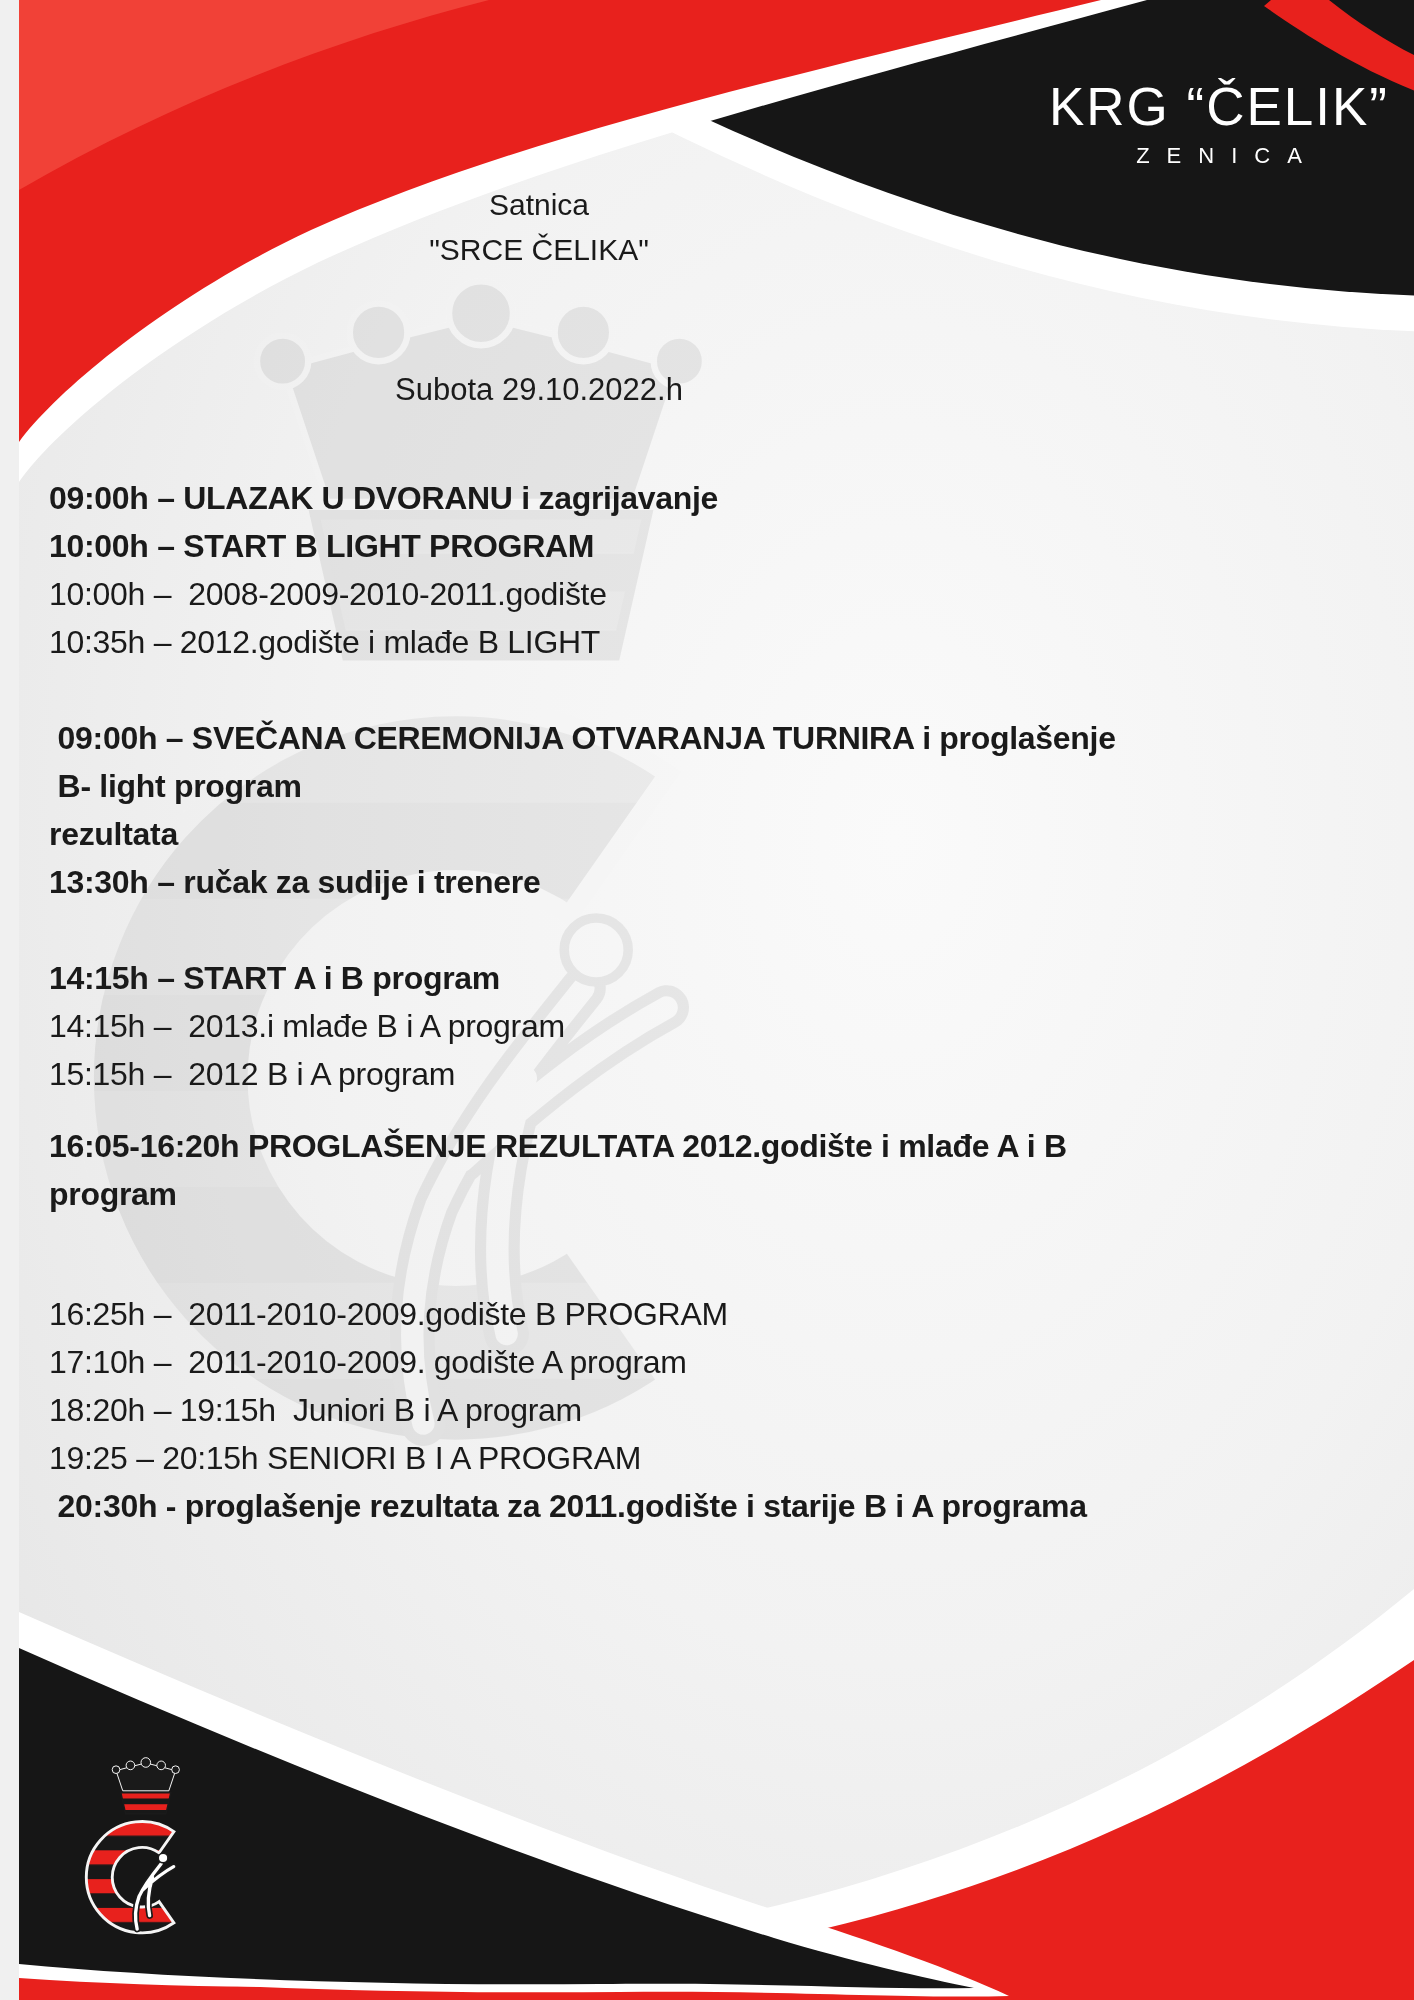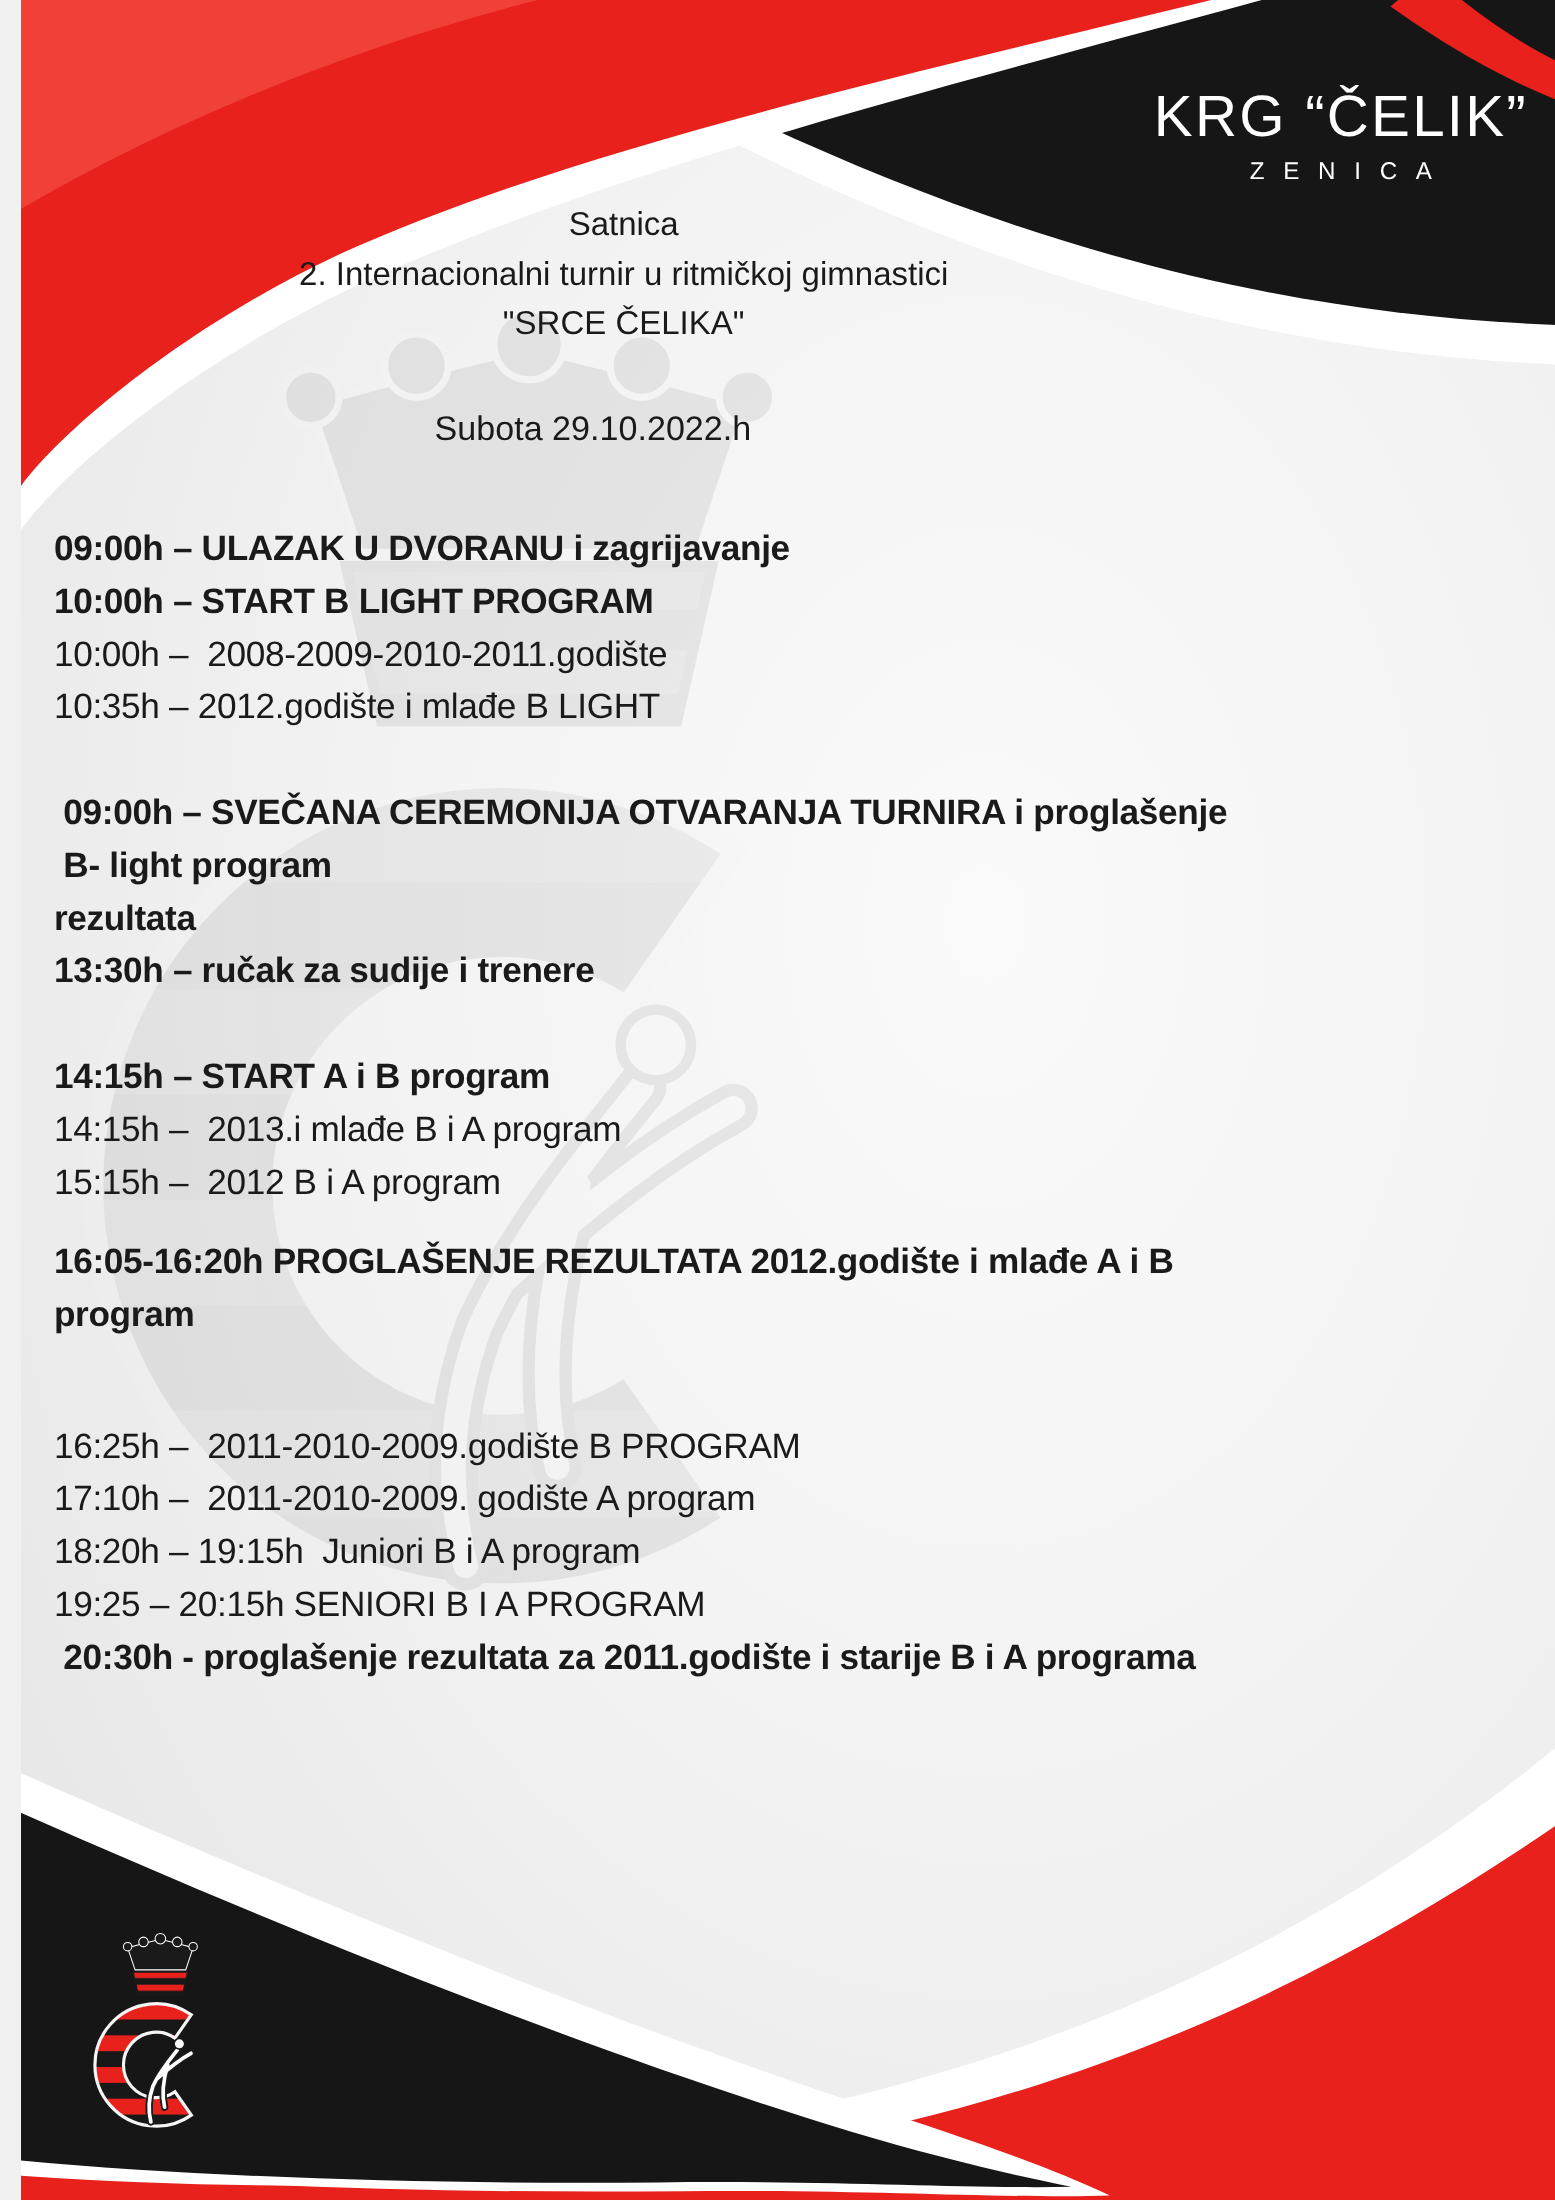--- a/index.html
+++ b/index.html
@@ -9,21 +9,21 @@
   html,body{margin:0;padding:0;}
   body{width:1414px;height:2000px;overflow:hidden;
        font-family:"Liberation Sans","DejaVu Sans",sans-serif;background:var(--bg);}
   .poster{position:relative;width:1414px;height:2000px;overflow:hidden;margin-left:19px;}
   svg.bg{position:absolute;left:0;top:0;width:1414px;height:2000px;display:block;}
 
   .brand{position:absolute;left:980px;top:76px;width:440px;text-align:center;color:var(--white);}
   .brand-name{font-size:53px;font-weight:400;letter-spacing:2px;white-space:nowrap;}
   .brand-city{margin-top:6px;font-size:22px;letter-spacing:17px;text-indent:17px;white-space:nowrap;}
 
-  .titles{position:absolute;left:0;top:182px;width:1040px;text-align:center;color:var(--text);padding-left:28px;}
+  .titles{position:absolute;left:0;top:182px;width:1040px;text-align:center;color:var(--text);}
   .title-line{font-size:30px;line-height:45px;white-space:pre;}
 
   .date-heading{position:absolute;left:0;top:372px;width:1040px;text-align:center;
                 font-size:31px;font-weight:400;color:var(--text);white-space:pre;}
 
   .schedule{position:absolute;left:30px;top:474px;width:1380px;color:var(--text);}
   .sched-line{font-size:32px;line-height:48px;min-height:48px;white-space:pre;letter-spacing:-0.3px;}
   .sched-line.bold{font-weight:700;}
   .schedule > :nth-child(14){margin-top:24px;}
   .schedule > :nth-child(16),.schedule > :nth-child(17){min-height:36px;line-height:36px;}
@@ -86,21 +86,20 @@
     <use href="#club-logo" transform="translate(50,1762) scale(0.96)"></use>
   </svg>
 
   <div class="brand">
     <div class="brand-name">KRG “ČELIK”</div>
     <div class="brand-city">ZENICA</div>
   </div>
 
   <div class="titles">
     <div class="title-line">Satnica</div>
-    <div class="title-line">2. Internacionalni turnir u ritmičkoj gimnastici</div>
     <div class="title-line">"SRCE ČELIKA"</div>
   </div>
 
   <div class="date-heading">Subota 29.10.2022.h</div>
 
   <div class="schedule">
       <div class="sched-line bold">09:00h – ULAZAK U DVORANU i zagrijavanje</div>
       <div class="sched-line bold">10:00h – START B LIGHT PROGRAM</div>
       <div class="sched-line">10:00h –  2008-2009-2010-2011.godište</div>
       <div class="sched-line">10:35h – 2012.godište i mlađe B LIGHT</div>

